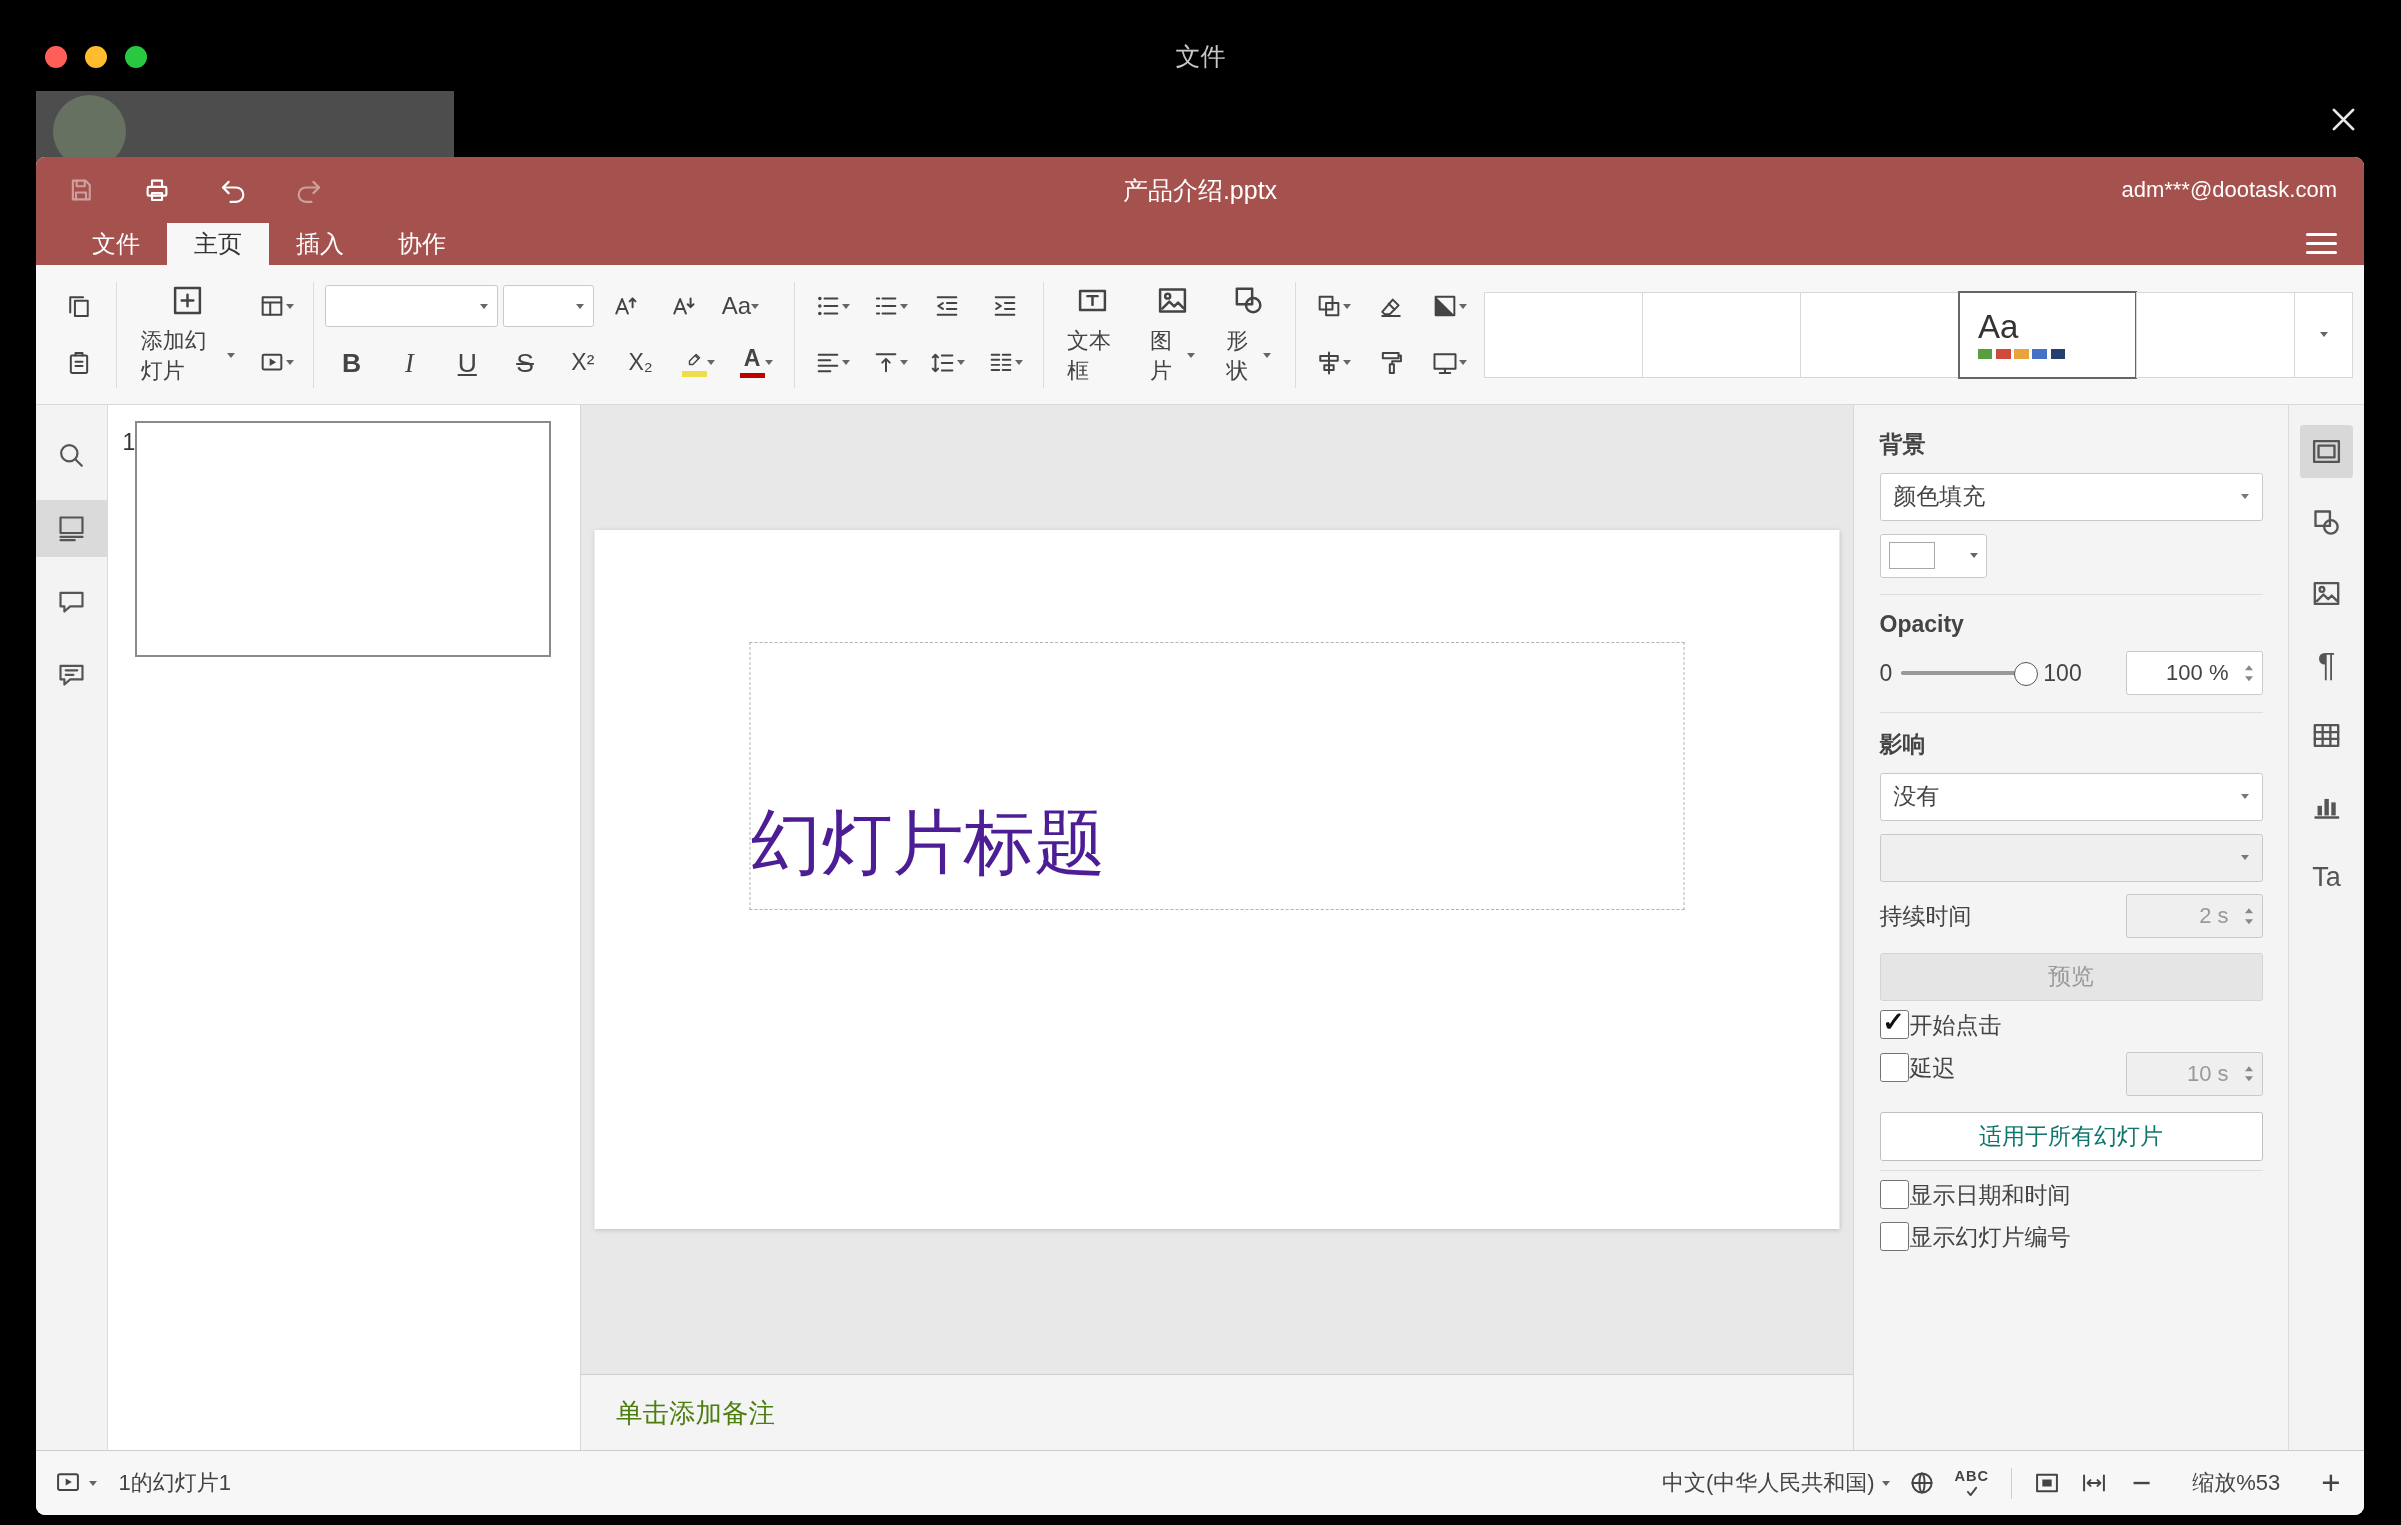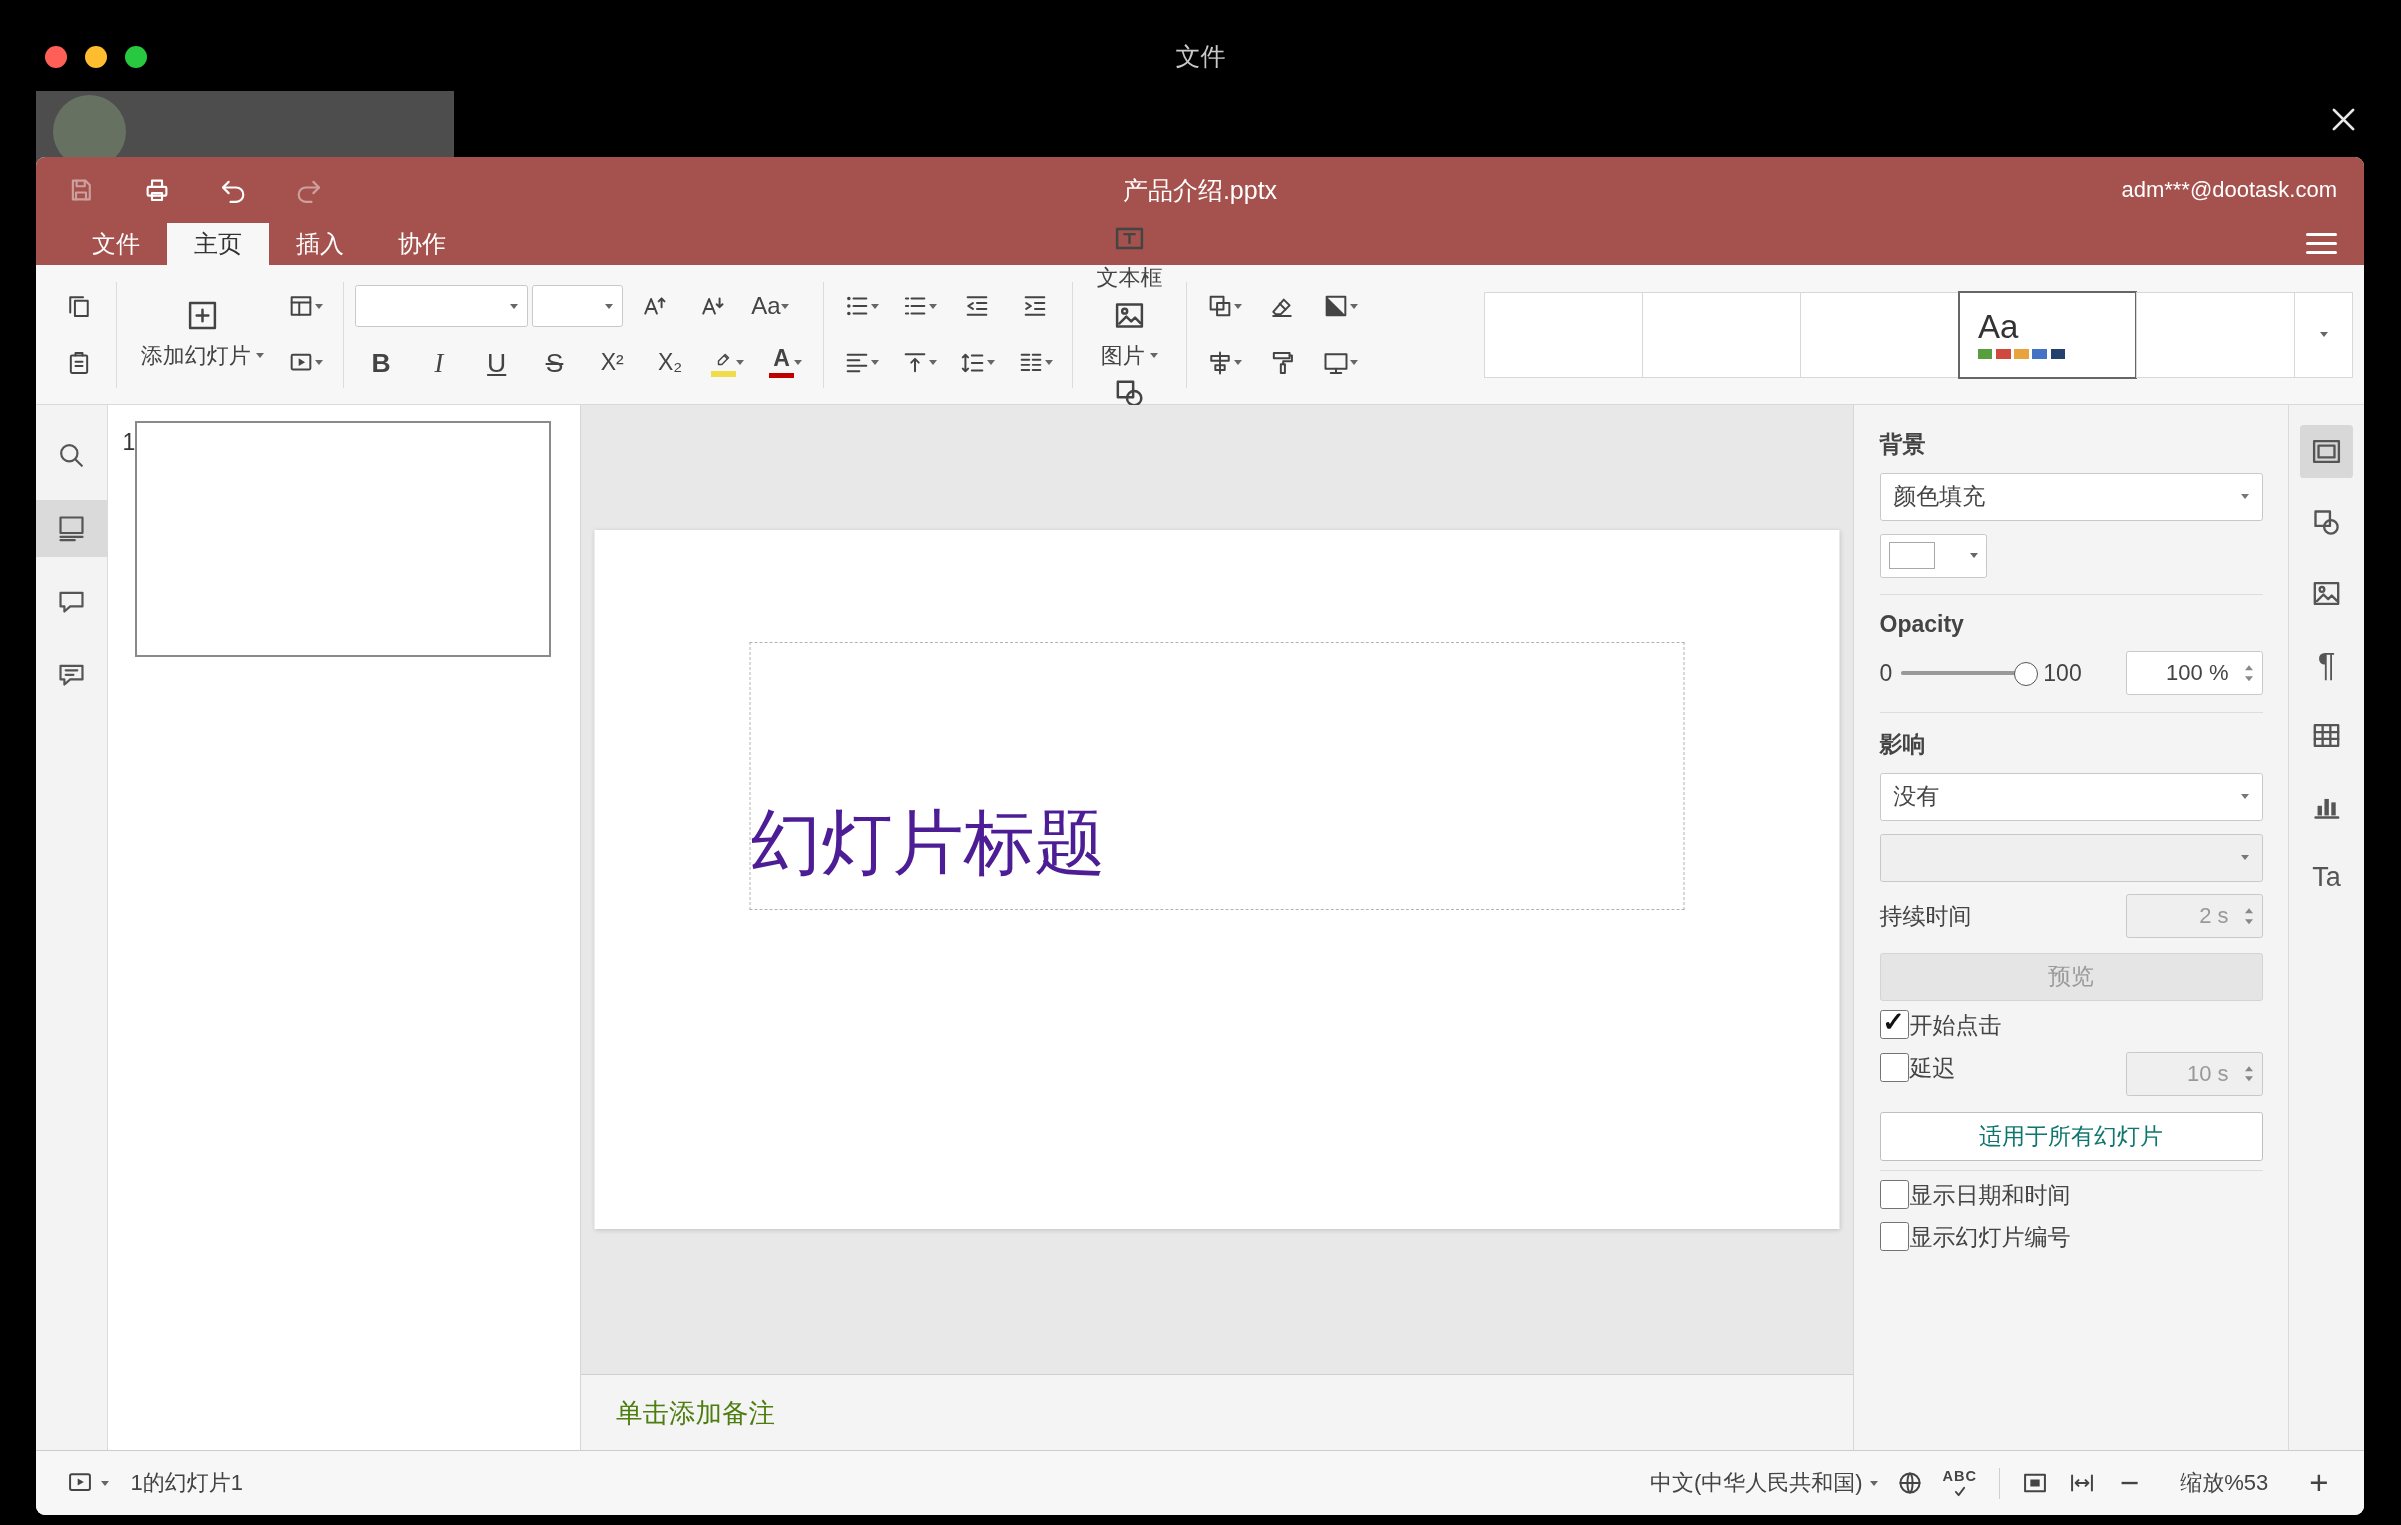--- a/index.html
+++ b/index.html
@@ -111,21 +111,21 @@
 
   
   .rstrip{width:75px;flex:none;background:#f3f3f3;border-left:0.9px solid #dadada;padding-top:20px;display:flex;flex-direction:column;align-items:center;gap:18px;color:#555}
   .rbtn{width:53px;height:53px;display:flex;align-items:center;justify-content:center;border-radius:3.6px}
   .rbtn svg{width:33px;height:33px}
   .rbtn.active{background:#d8d8d8}
   .gp{font-size:33px;line-height:1;color:#555}
   .gta{font-size:27px;line-height:1;color:#555}
 
   
-  .statusbar{height:64px;flex:none;background:#f7f7f7;border-top:0.9px solid #ccc;display:flex;align-items:center;padding:0 24px;font-size:22px;color:#444;gap:7.3px}
+  .statusbar{height:64px;flex:none;background:#f7f7f7;border-top:0.9px solid #ccc;display:flex;align-items:center;padding:0 12px;font-size:22px;color:#444;gap:7.3px}
   .sb-group{display:flex;align-items:center;gap:9px}
   .sb-btn{display:flex;align-items:center;justify-content:center;gap:7.3px;padding:0 5.5px;height:44px}
   .sb-btn svg{width:28px;height:28px}
   .sb-ind{margin-left:7.3px}
   .sb-spacer{flex:1}
   .sb-div{width:0.9px;height:31px;background:#cfcfcf;margin:0 9px;flex:none}
   .spell{display:flex;flex-direction:column;align-items:center;line-height:1;gap:1.8px}
   .spell b{font-size:14.6px;letter-spacing:0.9px;font-weight:bold}
   .spell svg{width:18px;height:11px;stroke-width:2}
   .zoom-label{width:133px;text-align:center}
@@ -377,21 +377,21 @@
         <div class="tbtn">
             <svg viewBox="0 0 24 24">
               <path d="M4 5h6.5M4 9.3h6.5M4 13.6h6.5M4 18h6.5M13.5 5H20M13.5 9.3H20M13.5 13.6H20M13.5 18H20"></path>
             </svg>
             <i class="chev"></i>
           </div>
       </div>
     </div>
     <div class="tsep"></div>
 
-    <div class="tgroup" style="flex-direction:column;gap:5.5px">
+    <div class="tgroup" style="flex-direction:row;gap:5.5px">
       <div class="tall">
         <svg viewBox="0 0 24 24">
             <rect x="3.5" y="5.5" width="17" height="13"></rect>
             <path d="M8.5 9h7M12 9v6"></path>
           </svg>
         <span class="lblrow">
             <span>文本框</span>
           </span>
       </div>
       <div class="tall">

